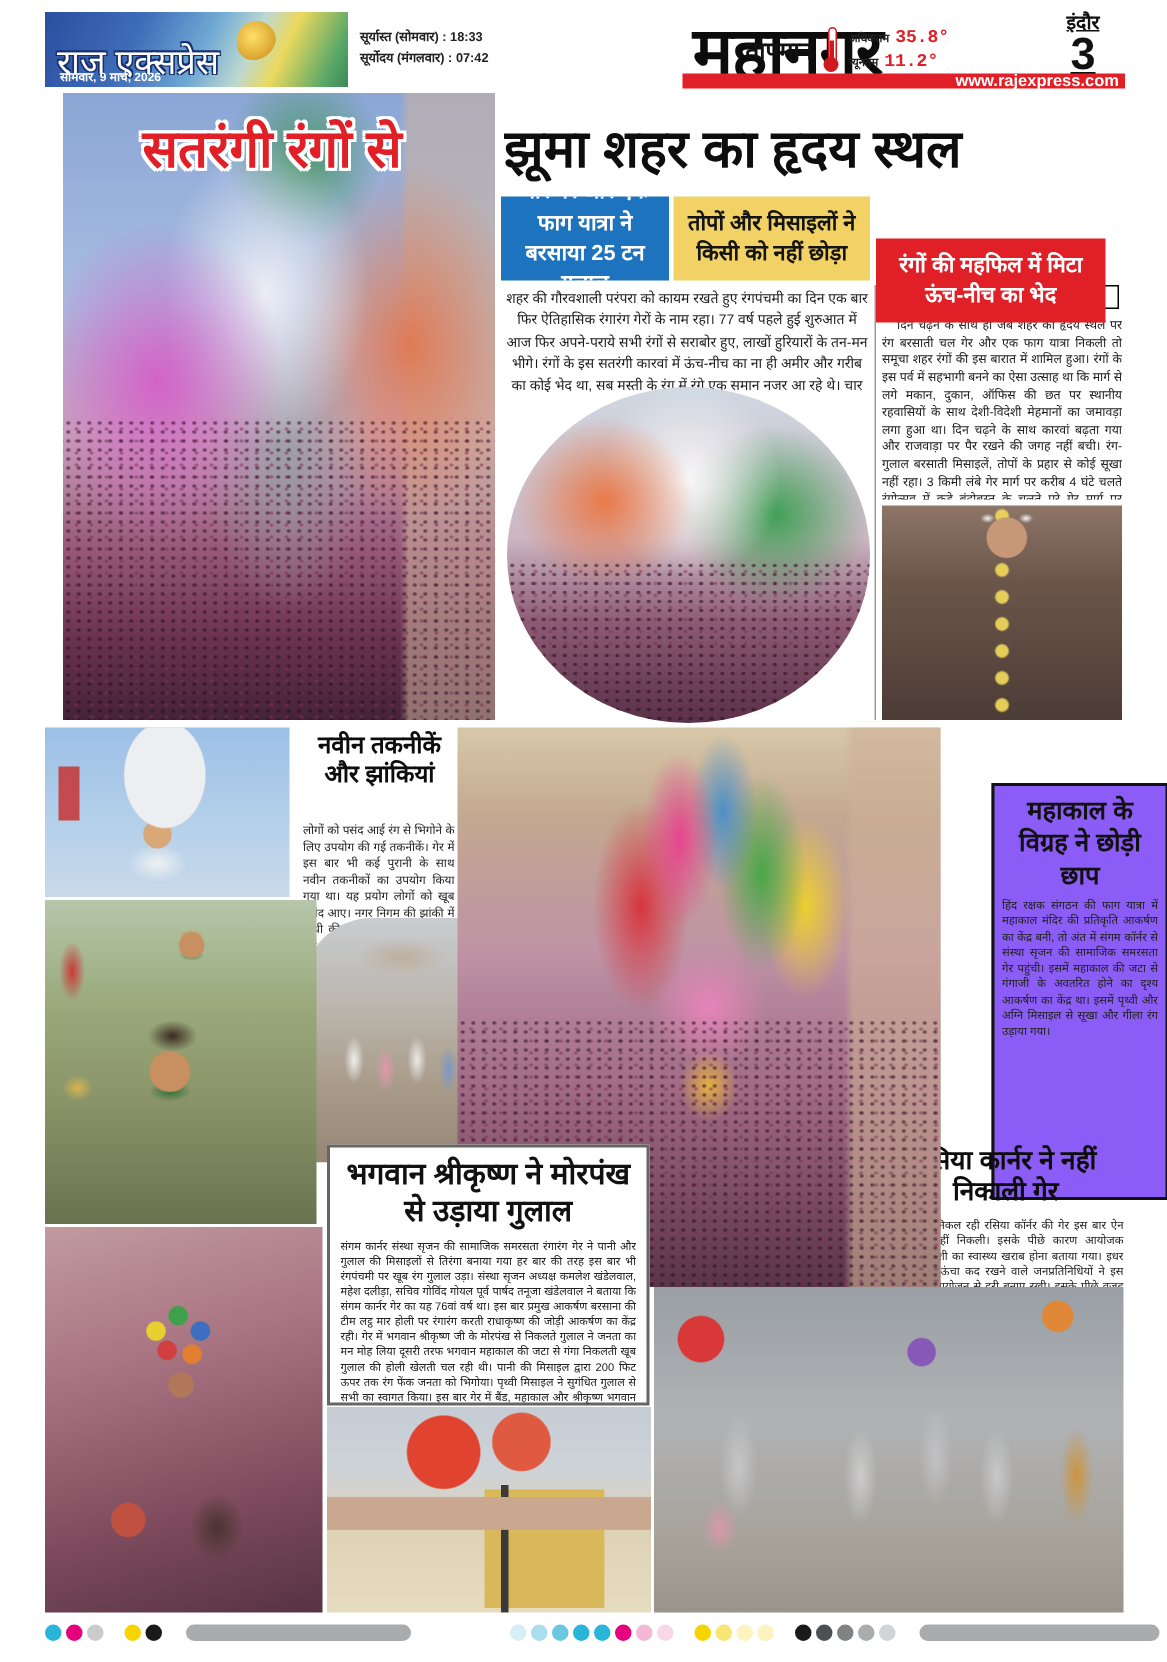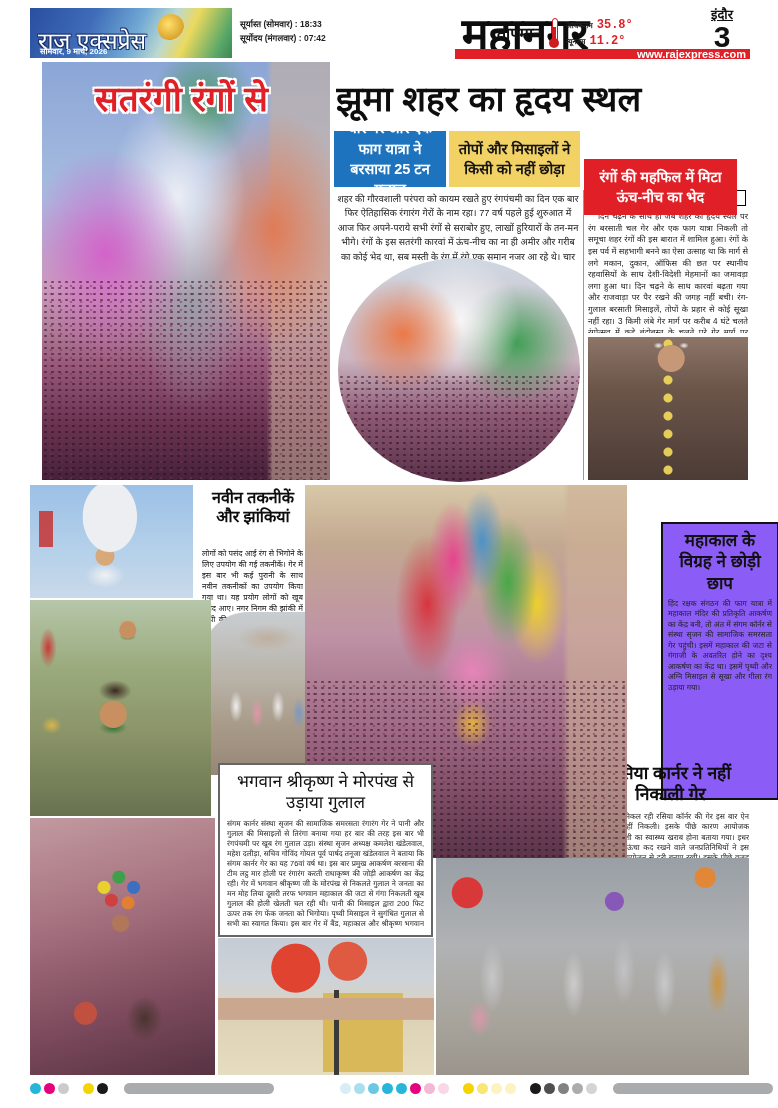--- a/index.html
+++ b/index.html
@@ -68,21 +68,21 @@
   #naveen-body{left:202px;top:548px;width:101px;height:90px;font-size:7.9px;line-height:1.4;
      text-align:justify;overflow:hidden;color:#222;}
   #mahakal-box{left:661px;top:494px;width:118px;height:278px;border:2px solid #111;box-sizing:border-box;
      padding:6px 5px;background:#8b5cf6;margin-top:28px;}
   #mahakal-headline{font-size:17px;font-weight:bold;text-align:center;line-height:1.25;}
   #mahakal-p1,#mahakal-p2{font-size:7.6px;line-height:1.38;text-align:justify;color:#222;margin-top:5px;overflow:hidden;}
   #mahakal-p1{height:72px;} #mahakal-p2{height:108px;}
 
   #bhagwan-box{left:218px;top:763px;width:215px;height:174px;border:2px solid #666;box-sizing:border-box;
      padding:6px 7px;background:#fff;z-index:5;}
-  #bhagwan-headline{font-size:17px;font-weight:normal;text-align:center;line-height:1.25;}
+  #bhagwan-headline{font-size:20px;font-weight:bold;text-align:center;line-height:1.25;}
   #bhagwan-body{font-size:7.4px;line-height:1.36;text-align:justify;color:#222;margin-top:5px;height:110px;overflow:hidden;}
 
   #rasiya-headline{left:592px;top:763px;width:157px;font-size:17.5px;}
   #rasiya-body{left:592px;top:812px;width:157px;height:46px;font-size:7.6px;line-height:1.35;
      text-align:justify;overflow:hidden;color:#222;}
 
   
   #photo-main{left:42px;top:62px;width:288px;height:418px;background:
      radial-gradient(ellipse 120px 150px at 22% 46%,rgba(213,92,201,.92),rgba(213,92,201,0) 70%),
      radial-gradient(ellipse 95px 140px at 47% 32%,rgba(242,242,246,.9),rgba(242,242,246,0) 72%),

